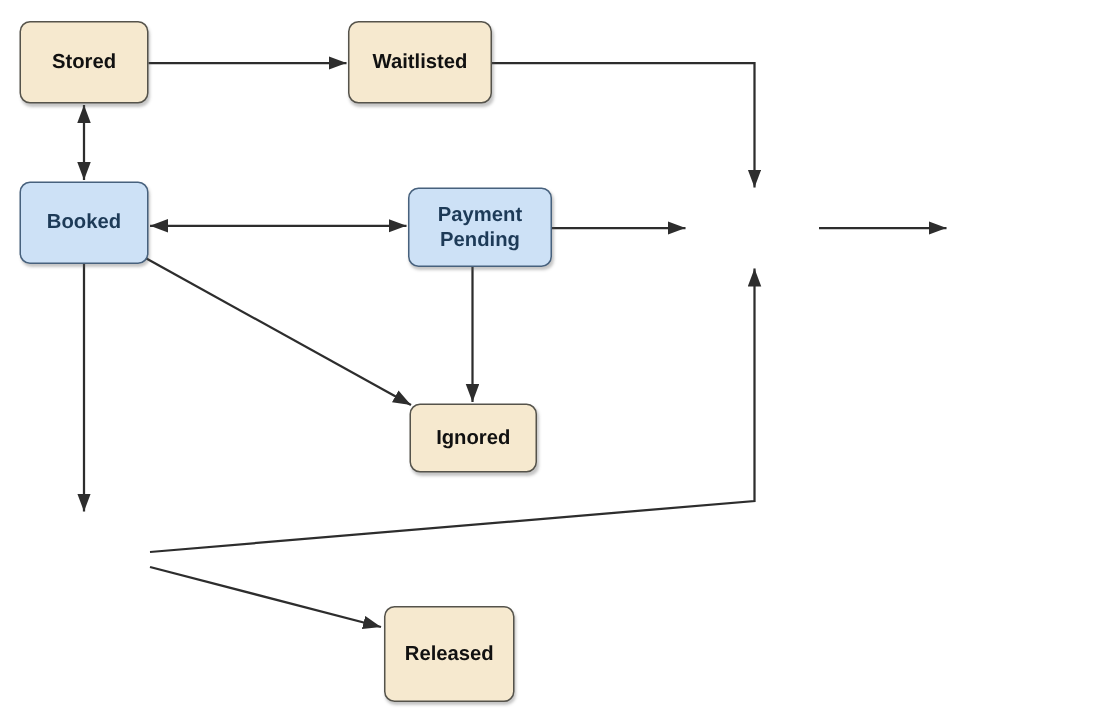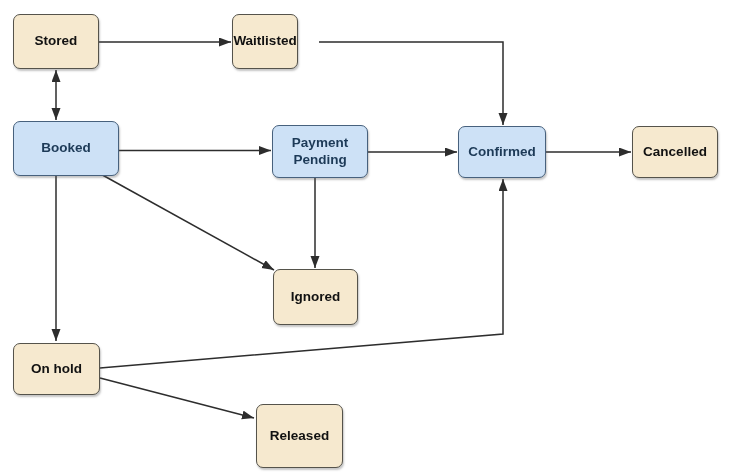--- a/index.html
+++ b/index.html
@@ -81,45 +81,36 @@
     <path class="edge" d="M 97 172 L 274 270" marker-end="url(#arrow)"></path>
     <path class="edge" d="M 56 176 L 56 341" marker-end="url(#arrow)"></path>
     <path class="edge" d="M 100 368 L 503 334 L 503 179" marker-end="url(#arrow)"></path>
     <path class="edge" d="M 100 378 L 254 418" marker-end="url(#arrow)"></path>
   </svg>
 
   <div class="node warm" style="left:13px; top:14px; width:86px; height:55px;">
     <span>Stored</span>
   </div>
 
-  <div class="node warm" style="left:232px; top:14px; width:66px; height:55px;">
+  <div class="node warm" style="left:232px; top:14px; width:96px; height:55px;">
     <span>Waitlisted</span>
   </div>
 
-  <div class="node blue" style="left:13px; top:121px; width:106px; height:55px;">
+  <div class="node blue" style="left:13px; top:121px; width:86px; height:55px;">
     <span>Booked</span>
   </div>
 
   <div class="node blue" style="left:272px; top:125px; width:96px; height:53px;">
     <span>Payment Pending</span>
   </div>
 
-  <div class="node blue" style="left:458px; top:126px; width:88px; height:52px;">
-    <span>Confirmed</span>
-  </div>
 
-  <div class="node warm" style="left:632px; top:126px; width:86px; height:52px;">
-    <span>Cancelled</span>
-  </div>
 
-  <div class="node warm" style="left:273px; top:269px; width:85px; height:56px;">
+  <div class="node warm" style="left:273px; top:269px; width:85px; height:46px;">
     <span>Ignored</span>
   </div>
 
-  <div class="node warm" style="left:13px; top:343px; width:87px; height:52px;">
-    <span>On hold</span>
-  </div>
 
   <div class="node warm" style="left:256px; top:404px; width:87px; height:64px;">
     <span>Released</span>
   </div>
 
 </div>
 
 </body></html>

